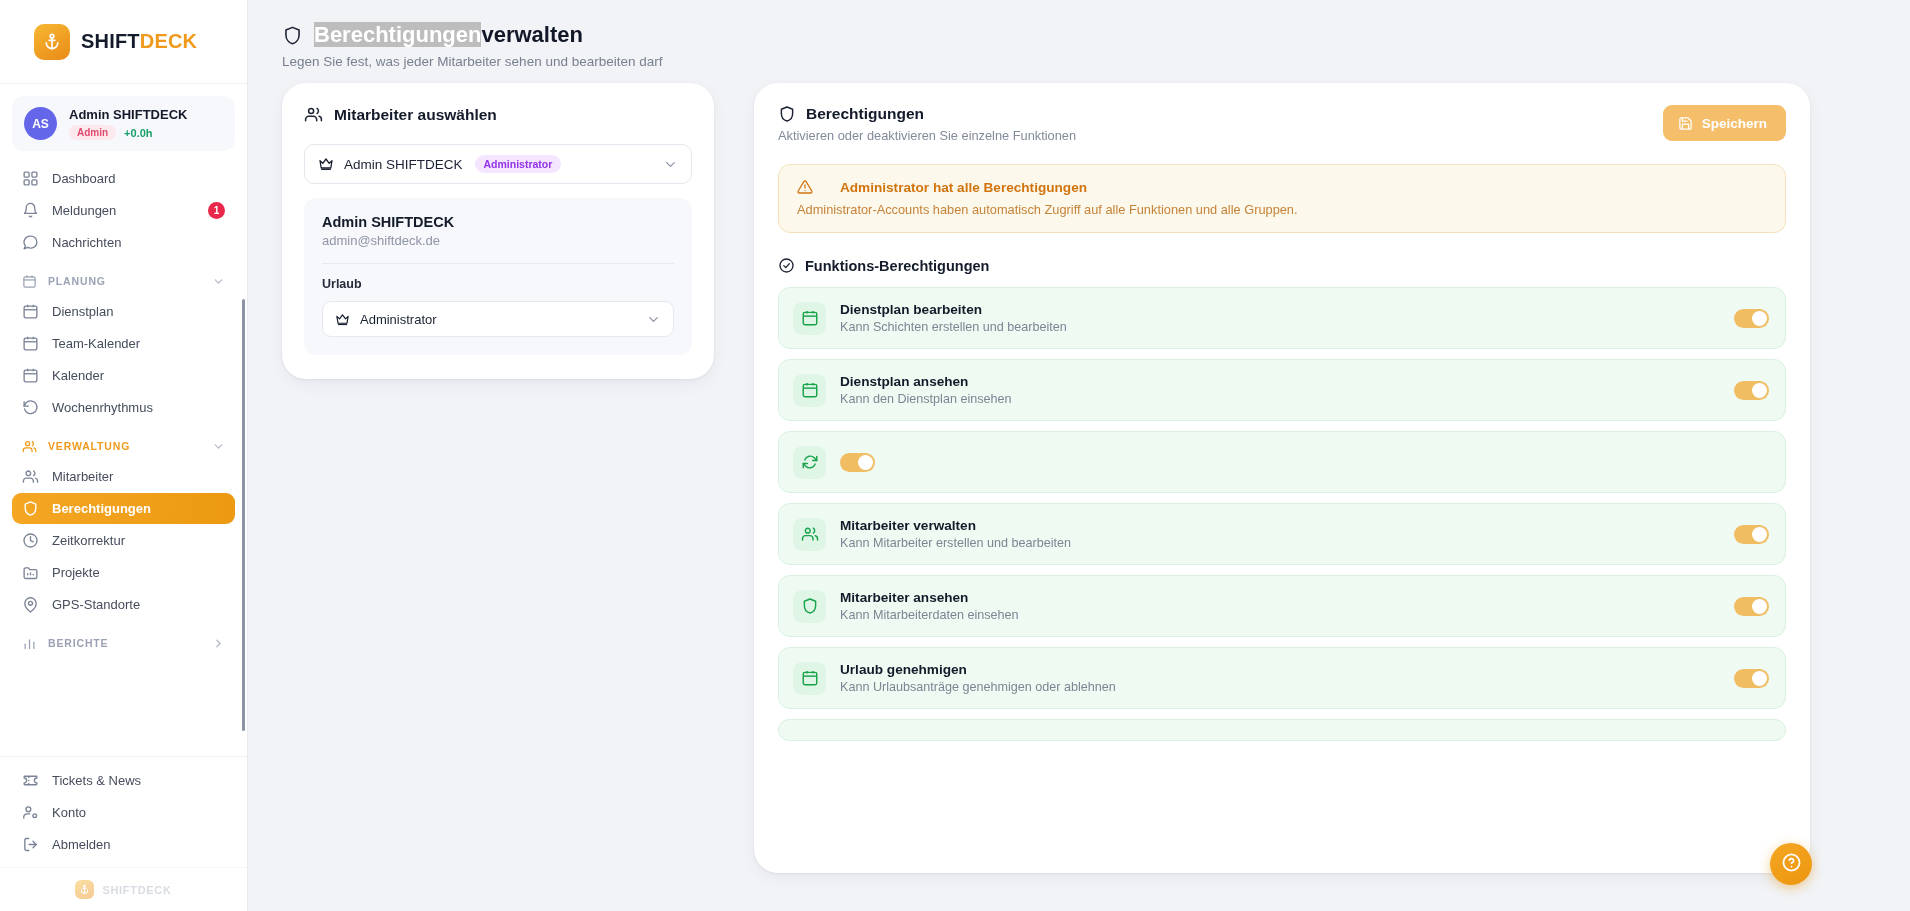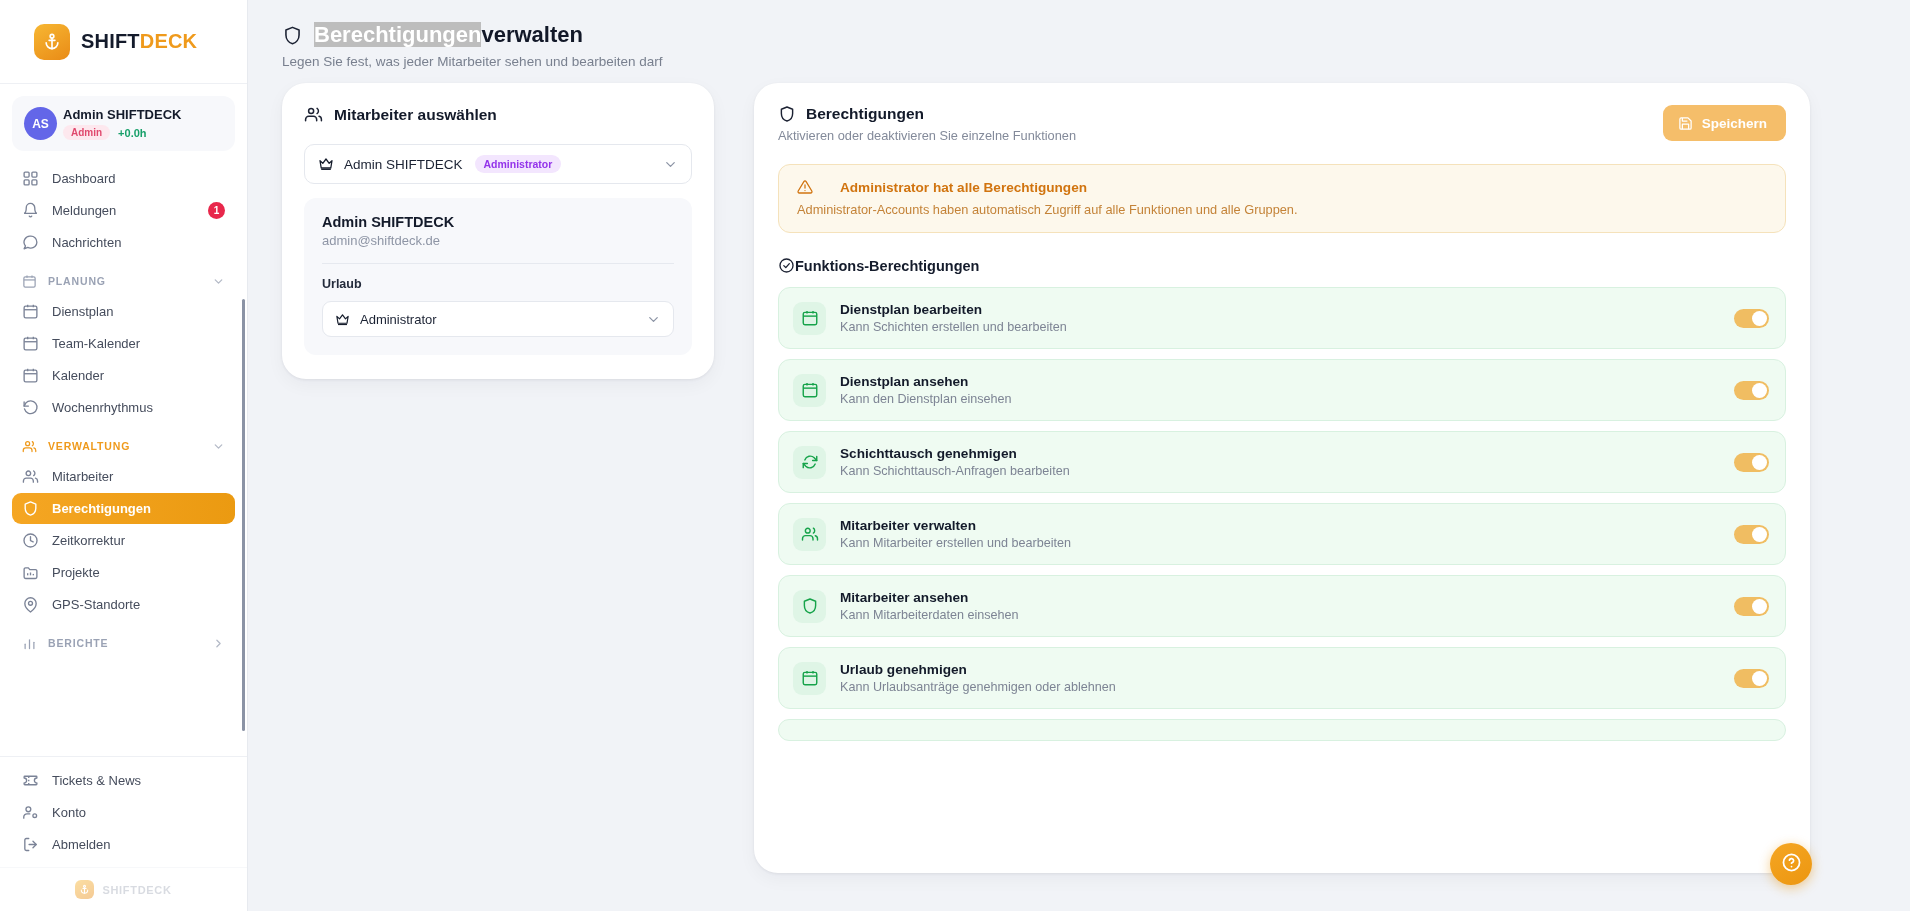--- a/index.html
+++ b/index.html
@@ -35,21 +35,21 @@
   }
   .brand-text { font-size: 20px; font-weight: 700; letter-spacing: .2px; }
   .brand-text .t1 { color: #141b2b; }
   .brand-text .t2 { color: #ef9a1c; }
 
   .userbox {
     margin: 12px 12px 6px 12px;
     background: #f7f8fb;
     border-radius: 12px;
     padding: 11px 12px;
-    display: flex; align-items: flex-end; gap: 6px;
+    display: flex; align-items: flex-end; gap: 12px;
   }
   .avatar {
     width: 33px; height: 33px; border-radius: 50%;
     background: #6366e8; color: #fff;
     font-size: 12px; font-weight: 700;
     display: flex; align-items: center; justify-content: center;
     flex: 0 0 33px;
   }
   .user-meta { min-width: 0; }
   .user-name { font-size: 13px; font-weight: 700; color: #141b2b; white-space: nowrap; }
@@ -193,21 +193,21 @@
     border-radius: 12px; padding: 14px 18px 15px 18px;
   }
   .alert-title {
     display: flex; align-items: center; gap: 27px;
     font-size: 13.6px; font-weight: 700; color: #d1740f;
   }
   .alert-title .ico { color:#d1740f; display:flex; }
   .alert-body { font-size: 12.8px; color: #c48338; margin-top: 7px; }
 
   .sec-head {
-    display: flex; align-items: center; 
+    display: flex; align-items: center; gap: 10px;
     margin-top: 24px; margin-bottom: 13px;
     font-size: 14.5px; font-weight: 700; color: #151c2c;
   }
   .sec-head .ico { color:#1c2233; display:flex; }
 
   .perm-row {
     background: #effbf2; border: 1px solid #d8f1e0;
     border-radius: 12px; height: 62px;
     display: flex; align-items: center; gap: 14px;
     padding: 0 16px 0 14px; margin-bottom: 10px;
@@ -667,24 +667,20 @@
 
           <div class="perm-row">
             <span class="perm-ico">
               <svg width="18" height="18" viewBox="0 0 24 24" fill="none" stroke="currentColor" stroke-width="1.9" stroke-linecap="round" stroke-linejoin="round">
                   <polyline points="21 4.5 21 10 15.5 10"></polyline>
                   <polyline points="3 19.5 3 14 8.5 14"></polyline>
                   <path d="M5.1 9.2a7.6 7.6 0 0 1 12.5-2.8L21 10"></path>
                   <path d="M18.9 14.8a7.6 7.6 0 0 1-12.5 2.8L3 14"></path>
                 </svg>
             </span>
-            <span class="perm-txt">
-              <div class="perm-title">Schichttausch genehmigen</div>
-              <div class="perm-desc">Kann Schichttausch-Anfragen bearbeiten</div>
-            </span>
             <span class="toggle">
                 <span class="knob"></span>
               </span>
           </div>
 
           <div class="perm-row">
             <span class="perm-ico">
               <svg width="18" height="18" viewBox="0 0 24 24" fill="none" stroke="currentColor" stroke-width="1.9" stroke-linecap="round">
                   <path d="M16 20v-1.8a4 4 0 0 0-4-4H6a4 4 0 0 0-4 4V20"></path>
                   <circle cx="9" cy="7.5" r="3.2"></circle>

